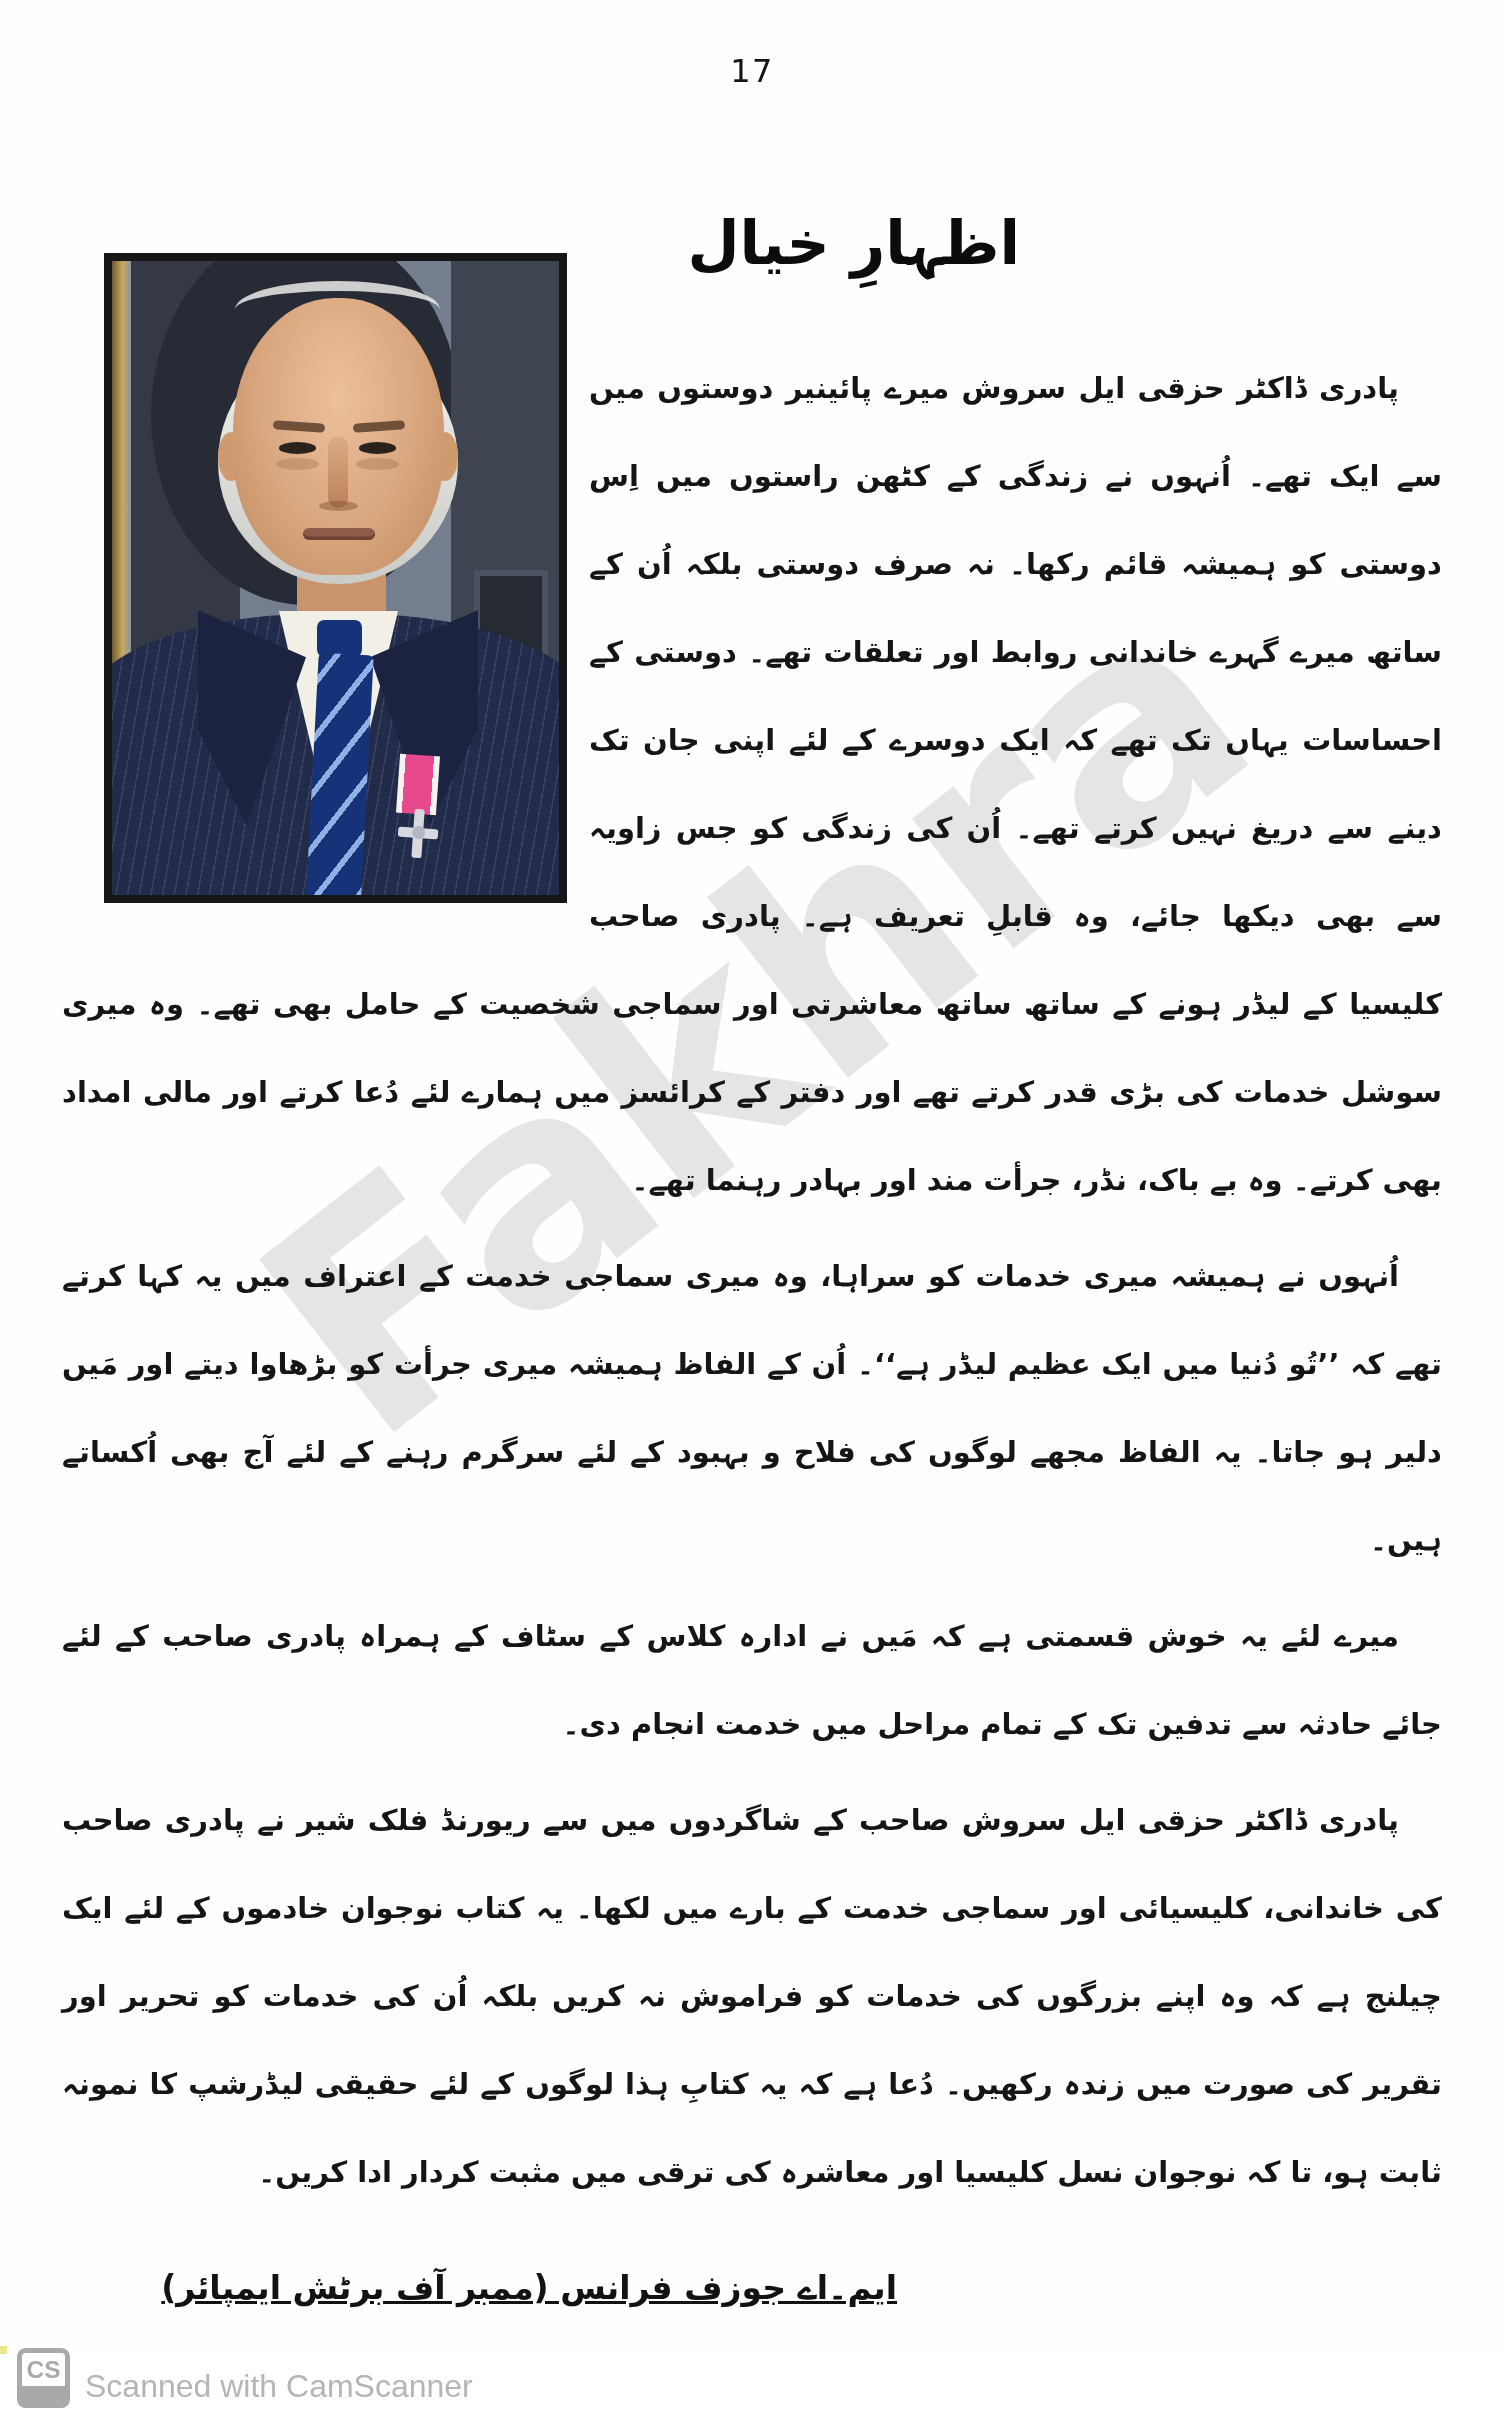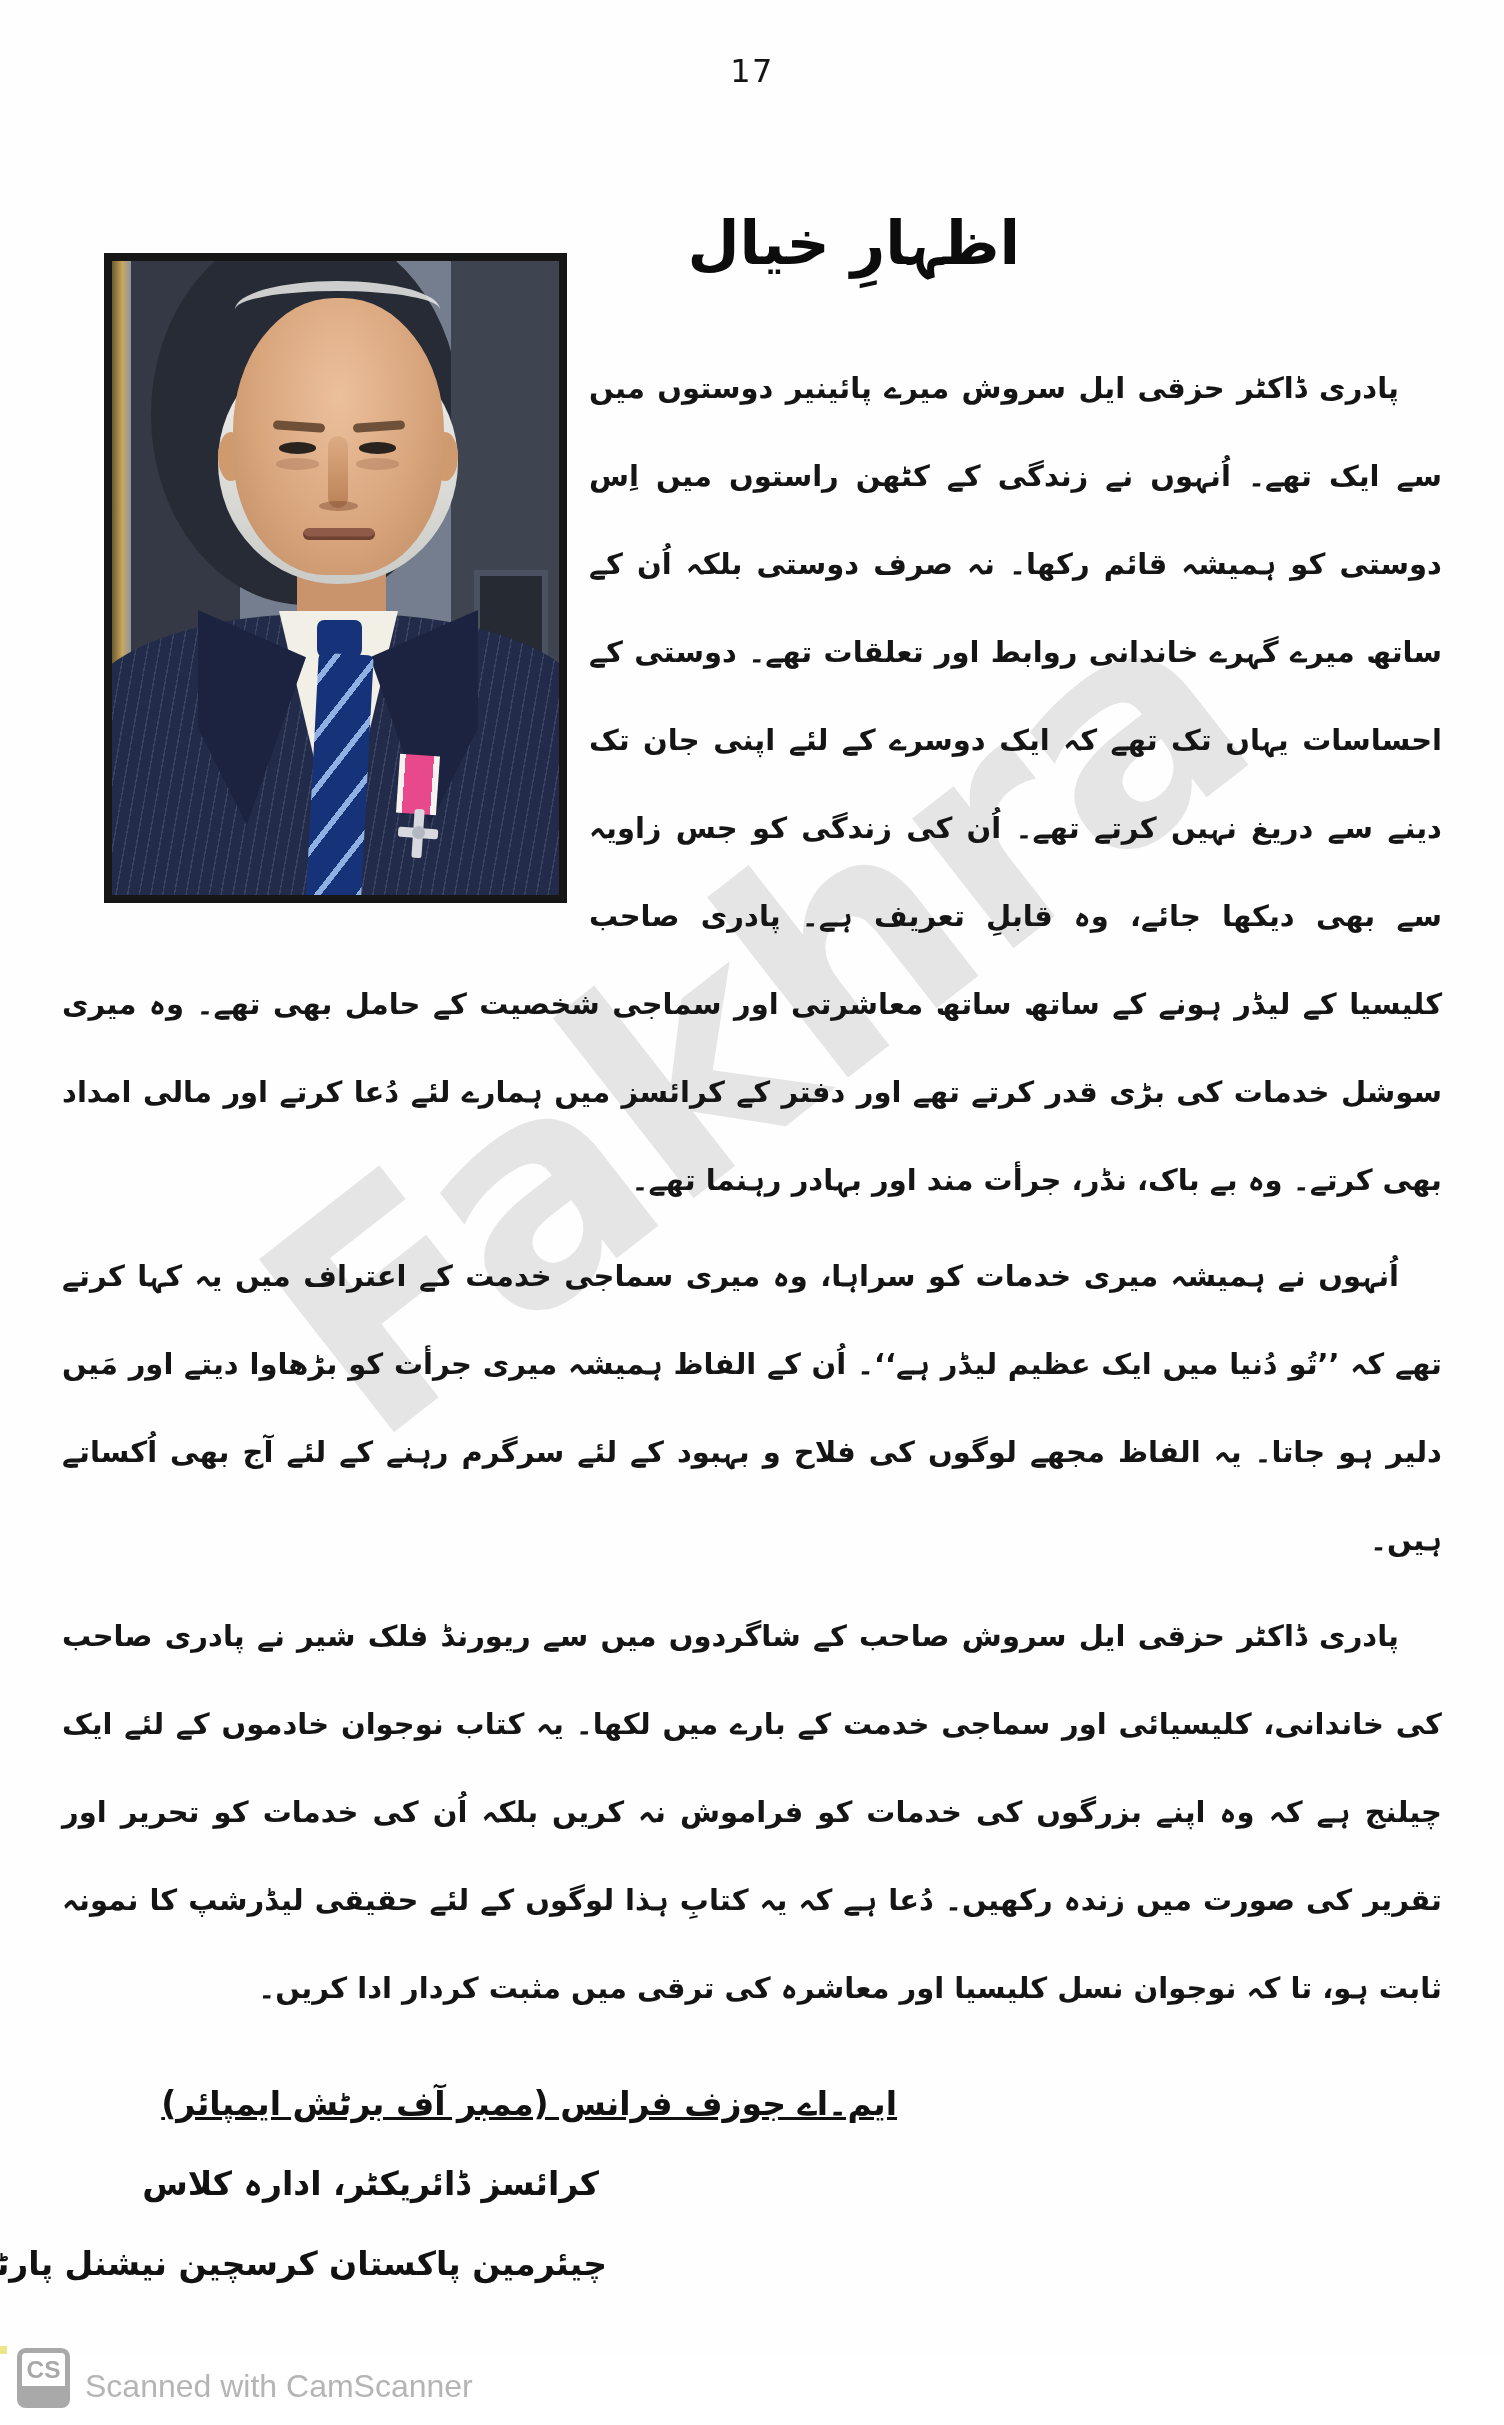--- a/index.html
+++ b/index.html
@@ -161,20 +161,21 @@
     <div class="v"></div>
     <div class="h"></div>
     <div class="c"></div>
   </div>
 </div>
 
 <div class="text-flow">
   <div class="photo-spacer"></div>
   <p>پادری ڈاکٹر حزقی ایل سروش میرے پائینیر دوستوں میں سے ایک تھے۔ اُنہوں نے زندگی کے کٹھن راستوں میں اِس دوستی کو ہمیشہ قائم رکھا۔ نہ صرف دوستی بلکہ اُن کے ساتھ میرے گہرے خاندانی روابط اور تعلقات تھے۔ دوستی کے احساسات یہاں تک تھے کہ ایک دوسرے کے لئے اپنی جان تک دینے سے دریغ نہیں کرتے تھے۔ اُن کی زندگی کو جس زاویہ سے بھی دیکھا جائے، وہ قابلِ تعریف ہے۔ پادری صاحب کلیسیا کے لیڈر ہونے کے ساتھ ساتھ معاشرتی اور سماجی شخصیت کے حامل بھی تھے۔ وہ میری سوشل خدمات کی بڑی قدر کرتے تھے اور دفتر کے کرائسز میں ہمارے لئے دُعا کرتے اور مالی امداد بھی کرتے۔ وہ بے باک، نڈر، جرأت مند اور بہادر رہنما تھے۔</p>
   <p>اُنہوں نے ہمیشہ میری خدمات کو سراہا، وہ میری سماجی خدمت کے اعتراف میں یہ کہا کرتے تھے کہ ’’تُو دُنیا میں ایک عظیم لیڈر ہے‘‘۔ اُن کے الفاظ ہمیشہ میری جرأت کو بڑھاوا دیتے اور مَیں دلیر ہو جاتا۔ یہ الفاظ مجھے لوگوں کی فلاح و بہبود کے لئے سرگرم رہنے کے لئے آج بھی اُکساتے ہیں۔</p>
+  <p>میرے لئے یہ خوش قسمتی ہے کہ مَیں نے ادارہ کلاس کے سٹاف کے ہمراہ پادری صاحب کے لئے جائے حادثہ سے تدفین تک کے تمام مراحل میں خدمت انجام دی۔</p>
   <p>پادری ڈاکٹر حزقی ایل سروش صاحب کے شاگردوں میں سے ریورنڈ فلک شیر نے پادری صاحب کی خاندانی، کلیسیائی اور سماجی خدمت کے بارے میں لکھا۔ یہ کتاب نوجوان خادموں کے لئے ایک چیلنج ہے کہ وہ اپنے بزرگوں کی خدمات کو فراموش نہ کریں بلکہ اُن کی خدمات کو تحریر اور تقریر کی صورت میں زندہ رکھیں۔ دُعا ہے کہ یہ کتابِ ہذا لوگوں کے لئے حقیقی لیڈرشپ کا نمونہ ثابت ہو، تا کہ نوجوان نسل کلیسیا اور معاشرہ کی ترقی میں مثبت کردار ادا کریں۔</p>
 
   <div class="signatures">
     <div class="sig-line sig-1">ایم۔اے جوزف فرانس (ممبر آف برٹش ایمپائر)</div>
     <div class="sig-line sig-2">کرائسز ڈائریکٹر، ادارہ کلاس</div>
     <div class="sig-line sig-3">چیئرمین پاکستان کرسچین نیشنل پارٹی</div>
   </div>
 </div>
 
 <div class="scan-artifact"></div>

